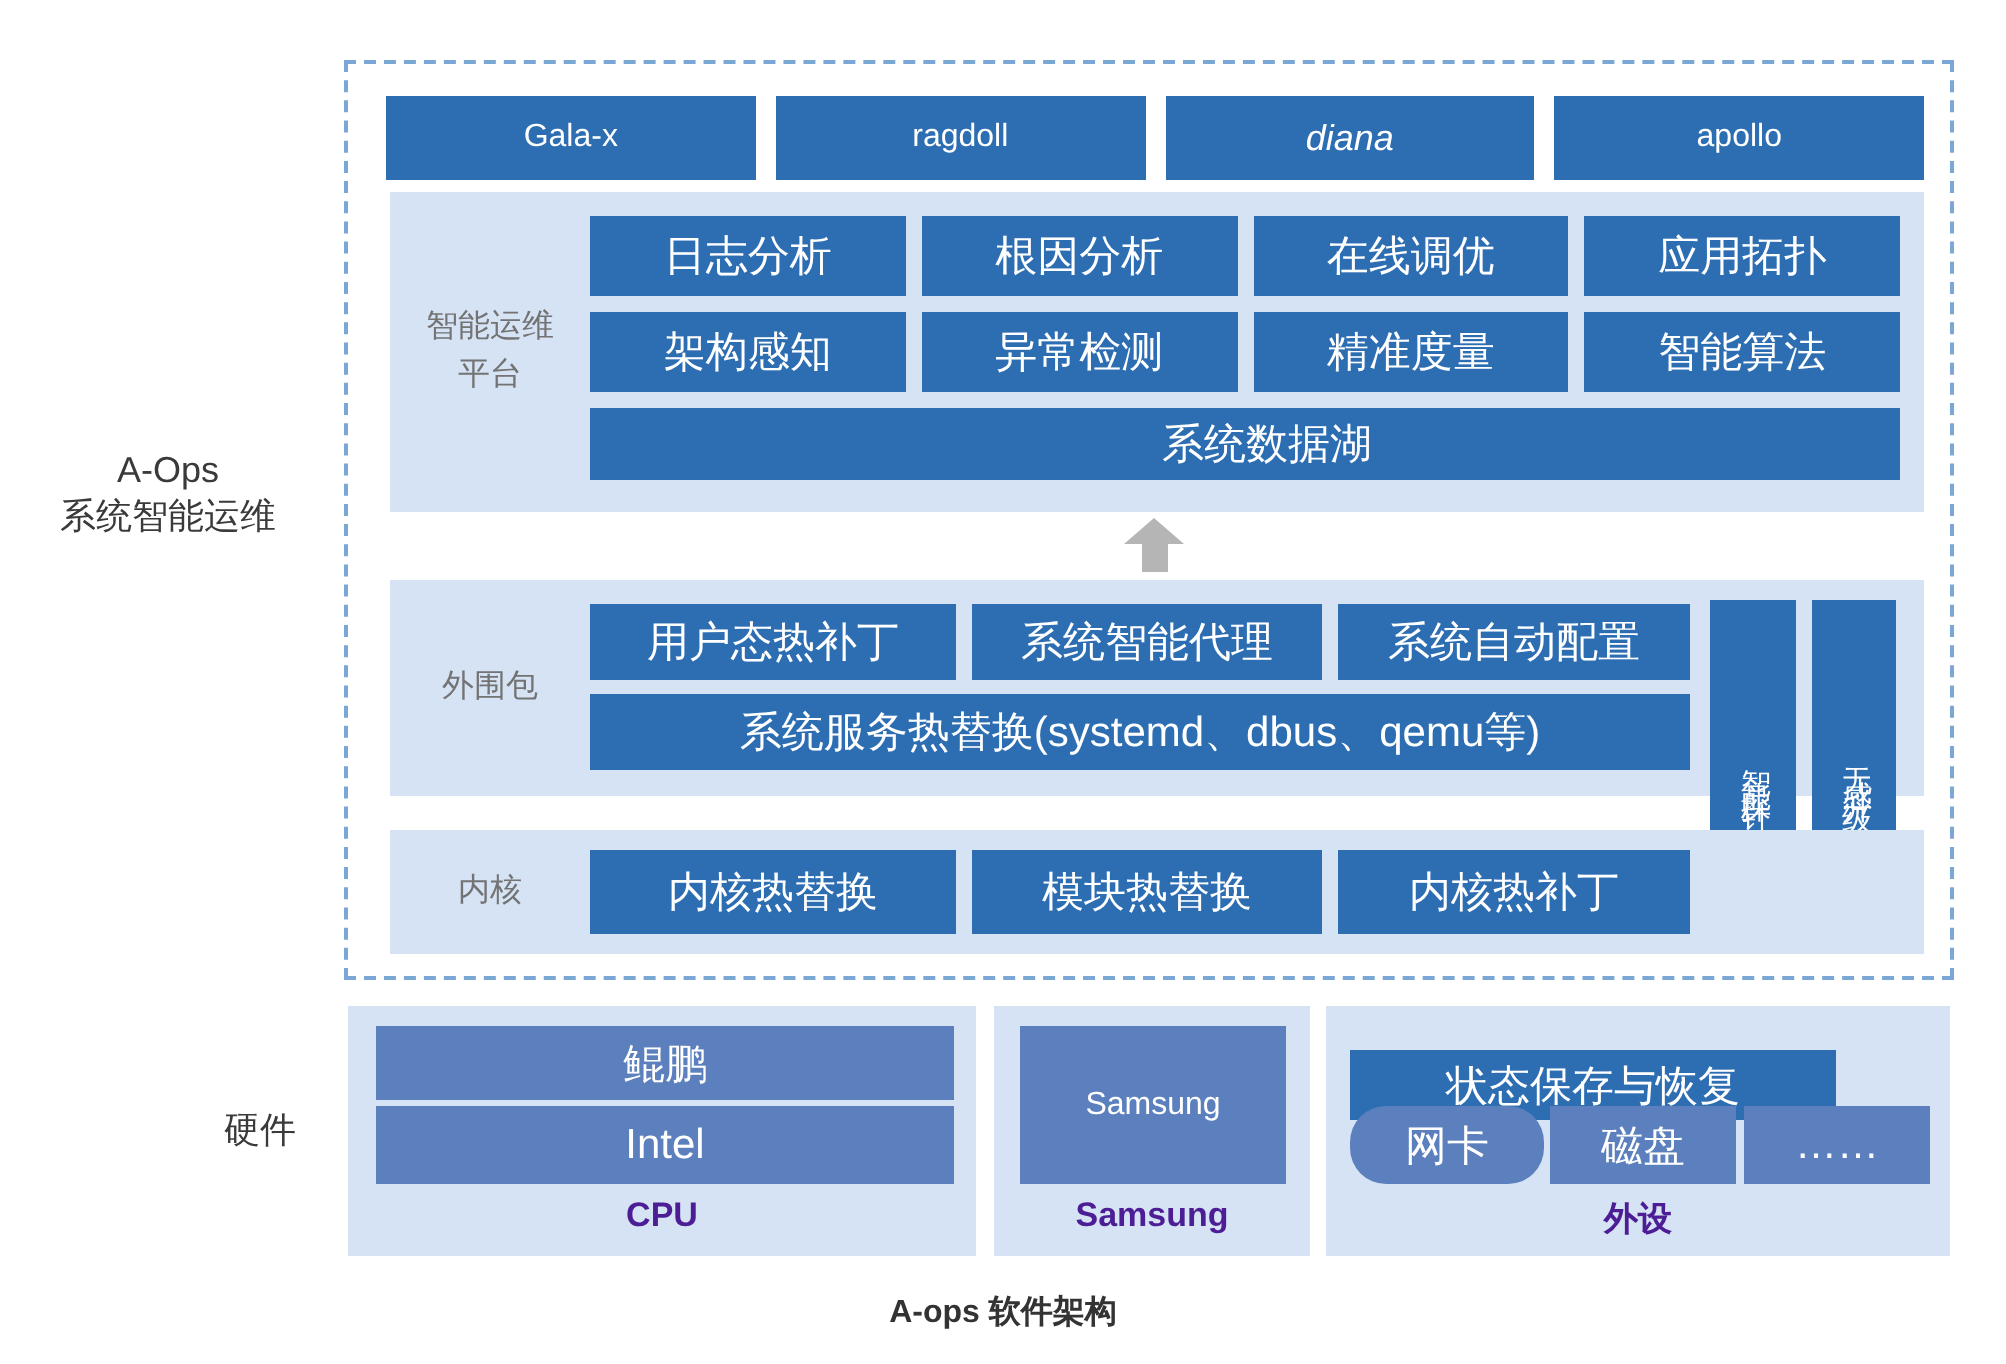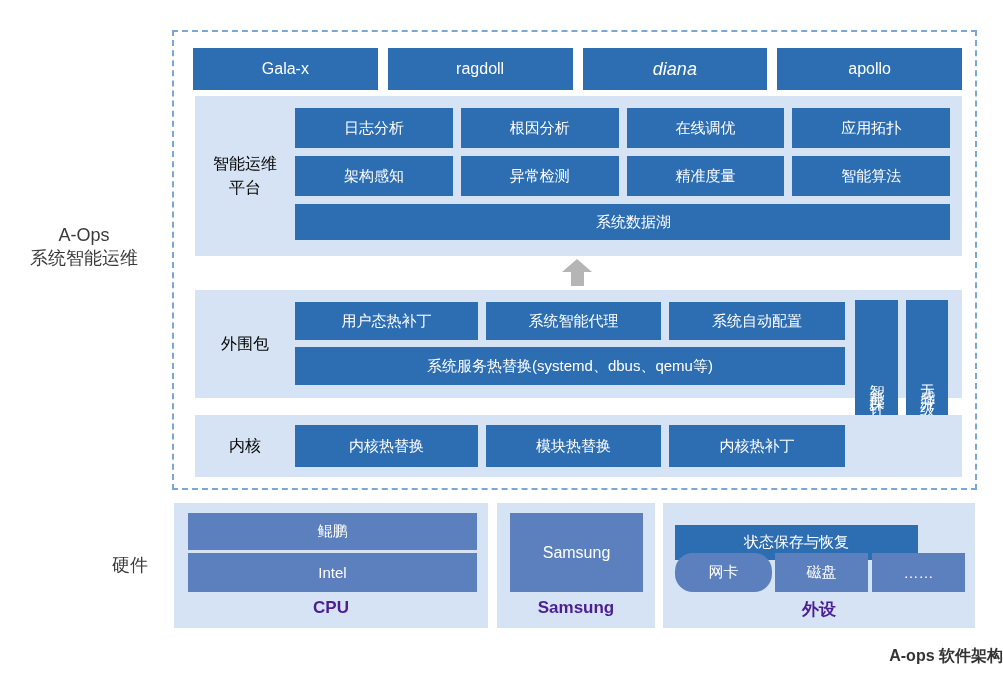--- a/index.html
+++ b/index.html
@@ -1,25 +1,25 @@
 <!DOCTYPE html>
 <html><head>
 <meta charset="utf-8">
 <style>
   html,body{margin:0;padding:0;background:#fff;}
   body{font-family:"Liberation Sans","DejaVu Sans",sans-serif;}
   #stage{position:relative;width:1003px;height:682px;background:#ffffff;overflow:hidden;}
   .abs{position:absolute;box-sizing:border-box;}
   .box{background:#2d6eb3;color:#ffffff;display:flex;align-items:center;justify-content:center;
-       font-size:15px;box-sizing:border-box;}
+       font-size:21px;box-sizing:border-box;}
   .steel{background:#5b80bd;}
   .panel{background:#d5e3f4;}
   .label-col{position:absolute;left:0;top:0;width:100px;height:100%;display:flex;
              flex-direction:column;align-items:center;justify-content:center;
-             color:#000000;font-size:16px;line-height:24px;text-align:center;}
+             color:#737373;font-size:16px;line-height:24px;text-align:center;}
   .dark-label{color:#3a3a3a;}
   .grid-row{position:absolute;left:100px;width:655px;display:flex;gap:8px;}
   .grid-row .box{flex:1;}
   .vbar{writing-mode:vertical-rl;text-orientation:upright;letter-spacing:6px;font-size:15px;}
   .hw-caption{position:absolute;left:0;right:0;top:95px;text-align:center;
               font-weight:bold;font-size:17px;color:#4c1d95;}
   #dashed-box{border:2px dashed #7ba7d7;}
   .arrow-head{width:0;height:0;border-left:15px solid transparent;border-right:15px solid transparent;
               border-bottom:13px solid #b5b5b5;}
   .arrow-stem{width:13px;height:14px;background:#b5b5b5;margin:0 auto;}
@@ -104,15 +104,15 @@
   </div>
 
   <div class="abs panel" style="left:663px;top:503px;width:312px;height:125px;">
     <div class="box abs" style="left:12px;top:22px;width:243px;height:35px;">状态保存与恢复</div>
     <div class="box steel abs" style="left:12px;top:50px;width:97px;height:39px;border-radius:18px;">网卡</div>
     <div class="box steel abs" style="left:112px;top:50px;width:93px;height:39px;">磁盘</div>
     <div class="box steel abs" style="left:209px;top:50px;width:93px;height:39px;">……</div>
     <div class="hw-caption">外设</div>
   </div>
 
-  <div class="abs" style="left:0;top:646px;width:1003px;text-align:right;font-size:16px;font-weight:bold;color:#333333;">A-ops 软件架构</div>
+  <div class="abs" style="left:0;top:646px;width:1003px;text-align:center;font-size:16px;font-weight:bold;color:#333333;">A-ops 软件架构</div>
 
 </div>
 
 </body></html>

